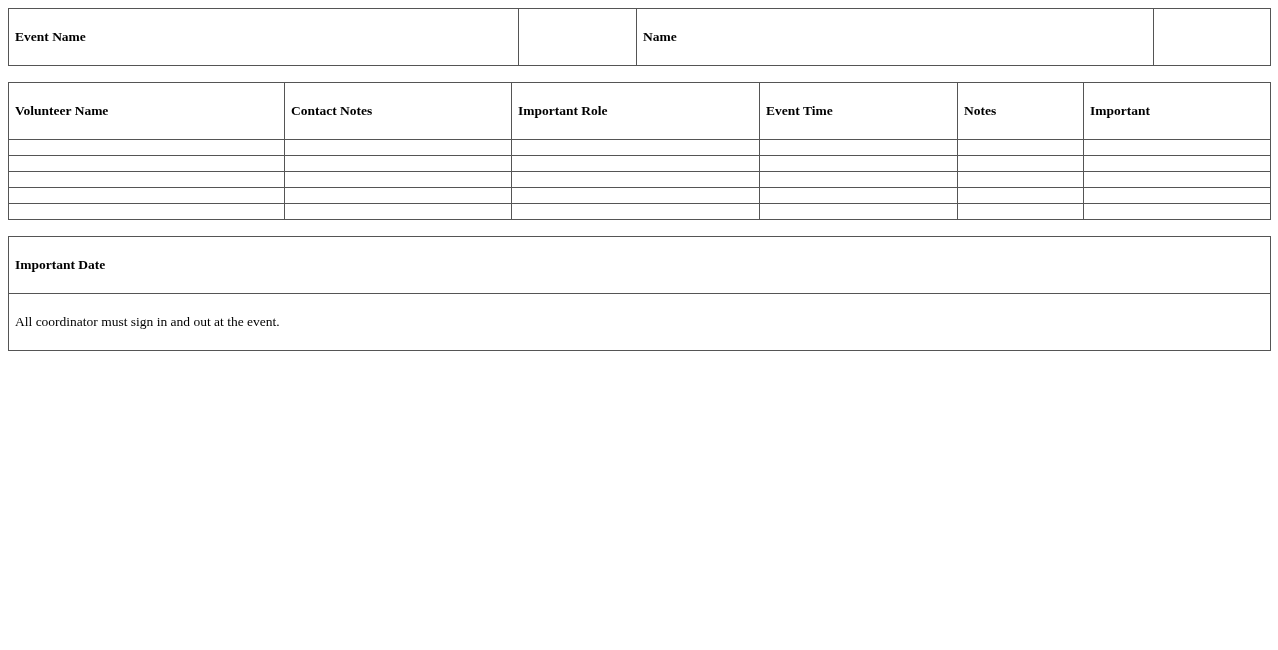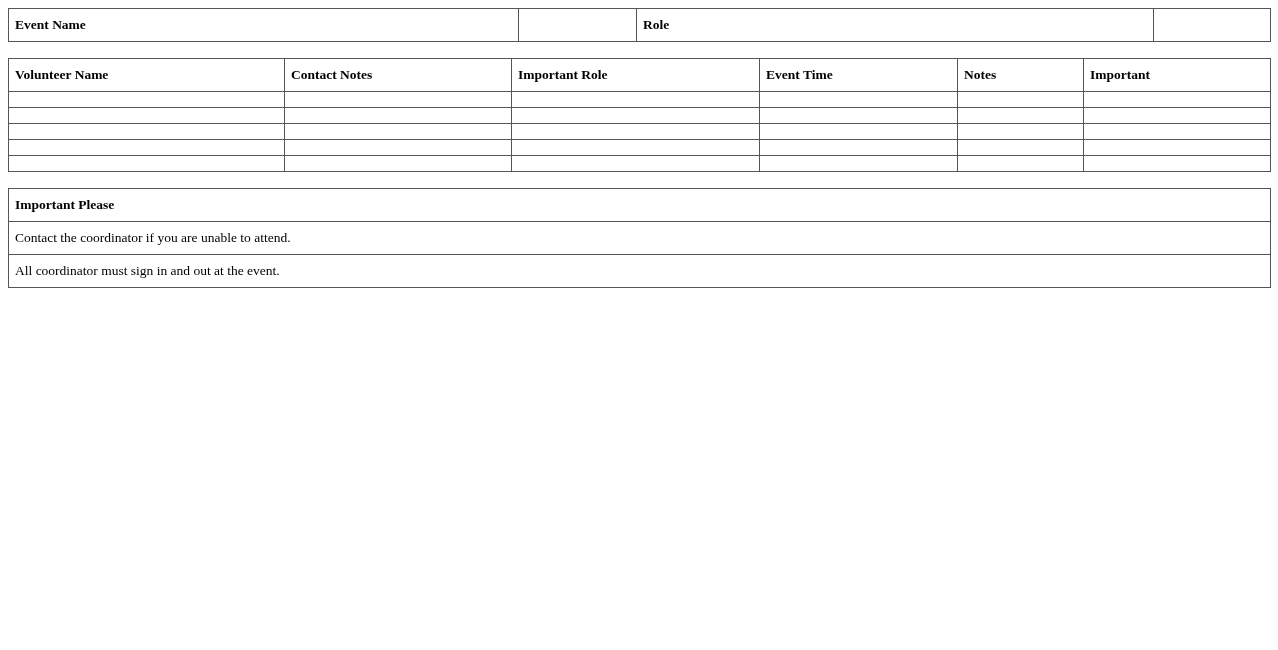--- a/index.html
+++ b/index.html
@@ -19,21 +19,21 @@
     padding: 8px 8px 0 8px;
     box-sizing: border-box;
   }
   table {
     border-collapse: collapse;
     width: 1262px;
     table-layout: fixed;
   }
   table td, table th {
     border: 1px solid #555555;
-    padding: 8px 6px;
+    padding: 20px 6px;
     vertical-align: middle;
     text-align: left;
     font-weight: normal;
     height: 18px;
     box-sizing: border-box;
     overflow: hidden;
     white-space: nowrap;
   }
   .bold {
     font-weight: bold;
@@ -55,21 +55,21 @@
     <colgroup>
       <col style="width:510px">
       <col style="width:118px">
       <col style="width:517px">
       <col style="width:117px">
     </colgroup>
     <tbody>
       <tr>
         <td class="bold">Event Name</td>
         <td></td>
-        <td class="bold">Role</td>
+        <td class="bold">Name</td>
         <td></td>
       </tr>
     </tbody>
   </table>
 
   <div class="spacer"></div>
 
   <table class="vol-table">
     <colgroup>
       <col style="width:276px">
@@ -134,24 +134,21 @@
   </table>
 
   <div class="spacer"></div>
 
   <table class="notes-table">
     <colgroup>
       <col style="width:1262px">
     </colgroup>
     <tbody>
       <tr>
-        <td class="bold">Important Please</td>
-      </tr>
-      <tr>
-        <td>Contact the coordinator if you are unable to attend.</td>
+        <td class="bold">Important Date</td>
       </tr>
       <tr>
         <td>All coordinator must sign in and out at the event.</td>
       </tr>
     </tbody>
   </table>
 
 </div>
 
 </body></html>

